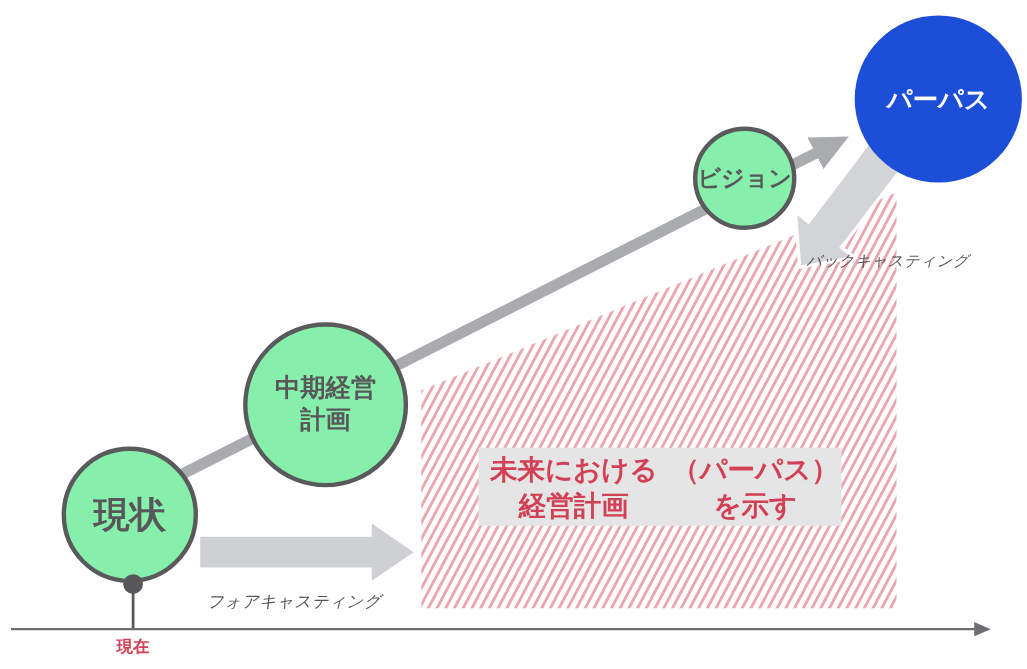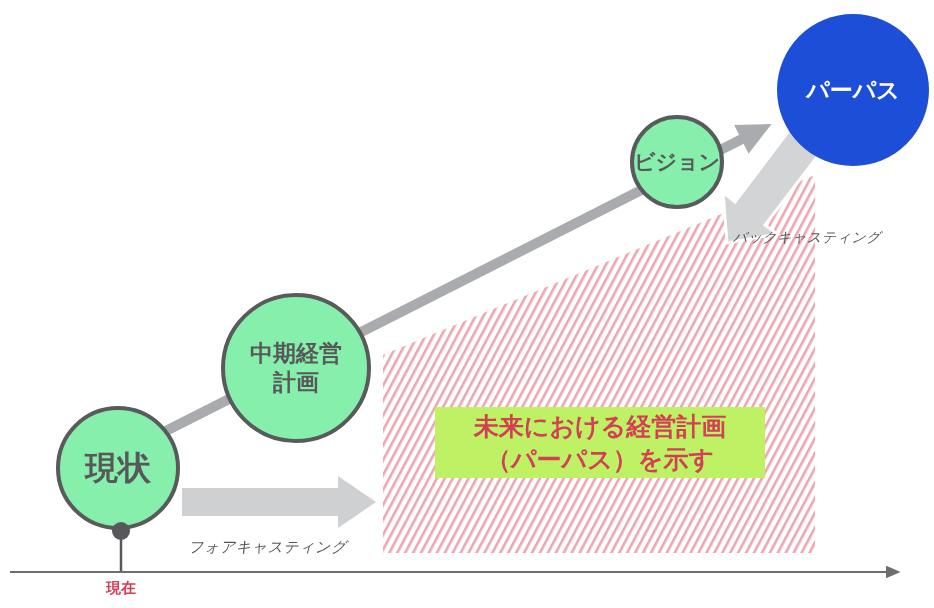--- a/index.html
+++ b/index.html
@@ -7,22 +7,22 @@
        font-family:"DejaVu Sans",sans-serif;}
   .stage{position:absolute;inset:0;width:934px;height:608px;}
   svg.layer{position:absolute;left:0;top:0;z-index:1;}
   .node{position:absolute;border-radius:50%;display:flex;align-items:center;justify-content:center;
         text-align:center;box-sizing:border-box;z-index:2;color:#58585a;font-weight:600;}
   .node.outline{background:#86efac;border:4.5px solid #595a5c;}
   .node.filled{background:#1d4ed8;color:#ffffff;}
   .lbl{position:absolute;z-index:4;color:#55565a;}
   .lbl.cast{font-size:15px;font-style:italic;text-align:center;letter-spacing:0.5px;}
   .now{color:#d24055;font-weight:700;font-size:15px;text-align:center;}
-  .future-box{position:absolute;left:435px;top:407px;width:330px;height:71px;background:#bef264;
-      z-index:3;display:flex;flex-direction:column;align-items:center;justify-content:center;
+  .future-box{position:absolute;left:435px;top:407px;width:330px;height:71px;background:#e5e5e5;
+      z-index:3;display:flex;flex-direction:row;align-items:center;justify-content:center;
       color:#d24055;font-weight:bold;font-size:25px;line-height:1.32;text-align:center;}
   .dot{position:absolute;left:112px;top:522px;width:18px;height:18px;border-radius:50%;
       background:#58585a;z-index:3;}
   .genjo{left:56px;top:406px;width:124px;height:124px;font-size:33px;}
   .chuki{left:221px;top:293px;width:150px;height:150px;font-size:23px;line-height:1.25;}
   .vision{left:630px;top:115px;width:94px;height:94px;font-size:21px;}
   .purpose{left:777px;top:14px;width:152px;height:152px;font-size:23px;}
 </style>
 </head>
 <body>

